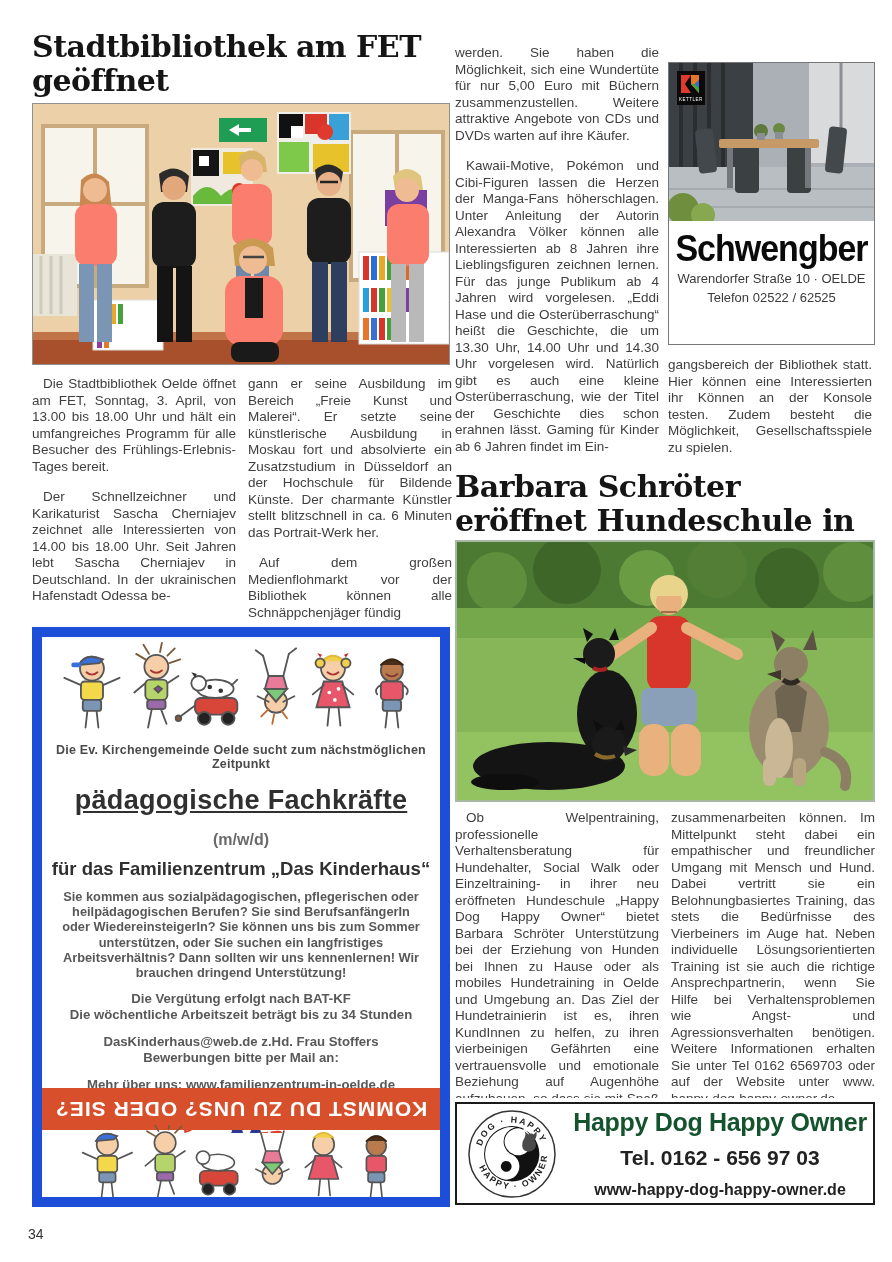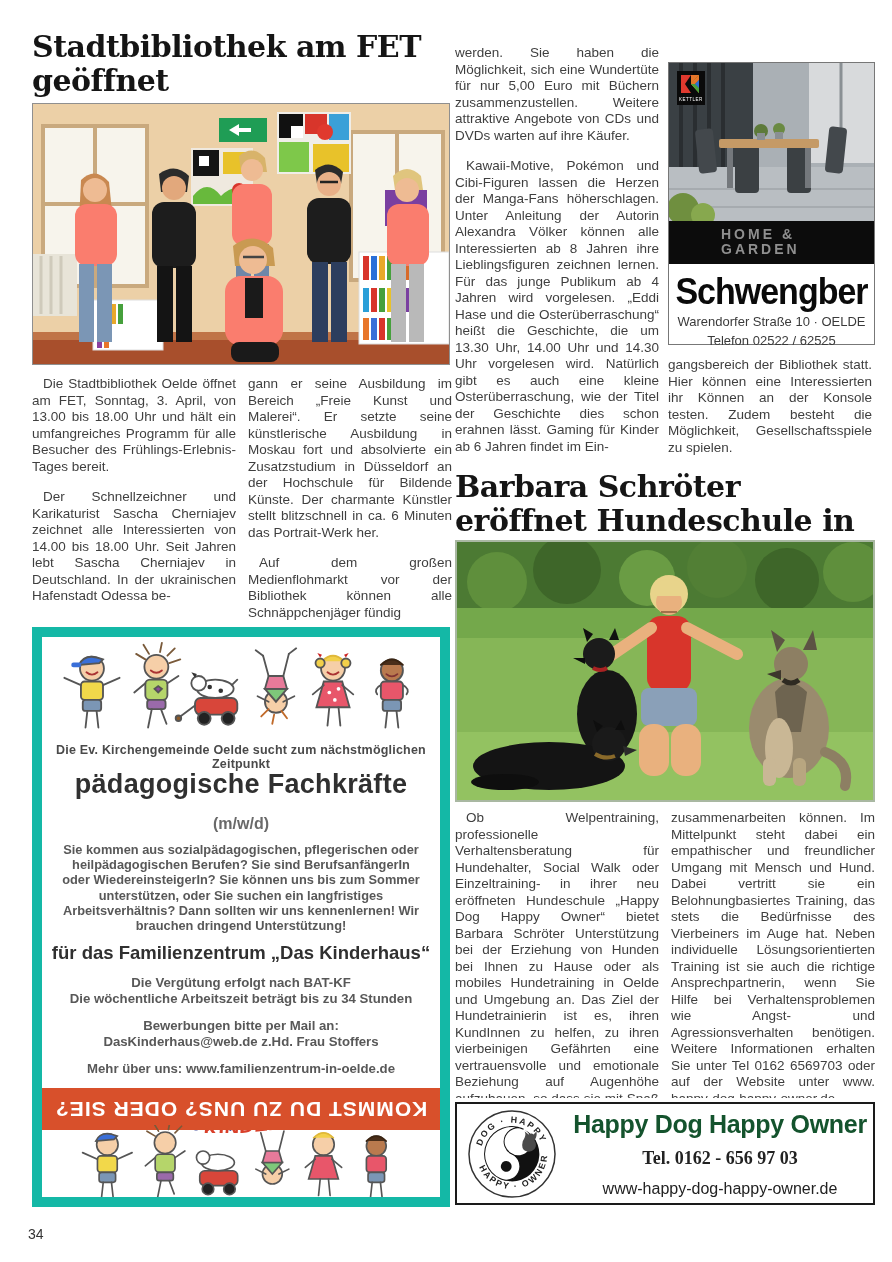--- a/index.html
+++ b/index.html
@@ -28,44 +28,44 @@
   
   .schw-ad { border:1px solid #777; background:#fff; }
   .schw-tagline { background:#0c0c0c; color:#8f8f8f; padding:6px 0 7px 52px;
     font-size:14px; line-height:15px; letter-spacing:3px; font-weight:bold; }
   .schw-brand { font-weight:900; font-size:34px; letter-spacing:-1px; color:#0a0a0a;
     text-align:center; margin-top:8px; font-family:"Liberation Sans",sans-serif; transform:scaleY(1.08); }
   .schw-addr { text-align:center; font-size:13px; line-height:17px; color:#3a3a3a; margin-top:2px; }
   .kettler { position:absolute; left:8px; top:8px; }
 
   
-  .kh-ad { background:#14b8a6; padding:10px; }
+  .kh-ad { background:#1d4ed8; padding:10px; }
   .kh-inner { background:#ffffff; height:100%; position:relative; overflow:hidden; }
   .kh-text { text-align:center; font-weight:bold; color:#5a5a5a; }
   .kh-intro { font-size:12.5px; color:#4a4a4a; margin-top:6px; letter-spacing:0.2px; }
-  .kh-title { font-size:27px; color:#303030; line-height:27px; margin-top:0; letter-spacing:0.3px; }
+  .kh-title { font-size:27px; color:#303030; line-height:27px; margin-top:16px; letter-spacing:0.3px;text-decoration:underline; }
   .kh-mwd { font-size:16px; color:#6a6a6a; font-weight:bold; margin-top:17px; }
   .kh-for { font-size:18.5px; color:#303030; margin-top:9px; }
   .kh-body { font-size:12.8px; line-height:15.2px; margin-top:9px; padding:0 18px; color:#585858; }
   .kh-block { font-size:13.2px; line-height:16px; margin-top:11px; color:#585858; }
   .kh-band { position:absolute; left:0; right:0; bottom:67px; height:42px; background:#d8502b;
     display:flex; align-items:center; justify-content:center; }
   .kh-band span { color:#fff; font-weight:bold; font-size:21px; letter-spacing:1px;
     transform:rotate(180deg); font-family:"Liberation Sans",sans-serif; }
   .kh-kids-top { margin-top:4px; }
   .kh-kids-bottom { position:absolute; left:0; right:0; bottom:0; height:64px; background:#fff;
     display:flex; align-items:center; justify-content:center; }
   .kh-logo-row { display:flex; justify-content:center; margin-top:8px; }
 
   
   .hd-ad { border:2px solid #1a1a1a; background:#fff; display:flex; align-items:center; }
   .hd-right { flex:1; text-align:center; }
   .hd-title { font-weight:bold; font-size:25px; color:#14532d; letter-spacing:-0.3px; }
-  .hd-tel { font-weight:bold; font-size:18px; color:#222; margin-top:9px;font-family:Liberation Serif, serif; }
-  .hd-web { font-weight:normal; font-size:16px; color:#222; margin-top:11px; }
+  .hd-tel { font-weight:bold; font-size:21px; color:#222; margin-top:9px; }
+  .hd-web { font-weight:bold; font-size:16px; color:#222; margin-top:11px; }
 
   .pagenum { position:absolute; left:28px; top:1226px; font-size:14px; color:#333; }
 </style>
 </head>
 <body>
 
 <div class="page">
 
   <h1 class="headline abs" style="left:32px; top:30px; width:420px;">Stadtbibliothek am FET geöffnet</h1>
 
@@ -245,24 +245,20 @@
         <path d="M4 4 h10 l-6 9 6 9 h-10 z" fill="#e0392e"></path>
         <path d="M14 4 h8 l-8 9 z" fill="#e8762a"></path>
         <path d="M14 4 l8 0 -8 9 8 9 -8 0 -6 -9 z" fill="none"></path>
         <path d="M22 4 l-8 9 8 9 v-5 l-4 -4 4 -4 z" fill="#e8c22a"></path>
         <path d="M14 13 l8 -9 v5 l-4 4 z" fill="#e8762a"></path>
         <path d="M14 13 l8 9 v-5 l-4 -4 z" fill="#46a03c"></path>
         <path d="M18 13 l4 4 v-8 z" fill="#2a6fd8"></path>
         <text x="14" y="30" text-anchor="middle" font-size="4.5" fill="#fff" font-family="Liberation Sans, sans-serif" letter-spacing="0.5">KETTLER</text>
       </svg>
     </div>
-    <div class="schw-tagline">
-      <div>HOME &amp;</div>
-      <div>GARDEN</div>
-    </div>
     <div class="schw-brand">Schwengber</div>
     <div class="schw-addr">Warendorfer Straße 10 · OELDE</div>
     <div class="schw-addr">Telefon 02522 / 62525</div>
   </div>
 
   <div class="abs bodycol" style="left:668px; top:357px; width:204px; height:118px; overflow:hidden;">
     <p>gangsbereich der Bibliothek statt. Hier können eine Interessierten ihr Können an der Konsole testen. Zudem besteht die Möglichkeit, Gesellschaftsspiele zu spielen.</p>
   </div>
 
   <h1 class="headline abs" style="left:455px; top:470px; width:420px;">Barbara Schröter eröffnet Hundeschule in Oelde</h1>
@@ -424,29 +420,29 @@
               <line x1="359" y1="76" x2="357" y2="94"></line>
                 <line x1="369" y1="76" x2="371" y2="94"></line>
             </g>
           </g>
         </svg>
       </div>
 
       <div class="kh-text kh-intro">Die Ev. Kirchengemeinde Oelde sucht zum nächstmöglichen Zeitpunkt</div>
       <div class="kh-text kh-title">pädagogische Fachkräfte</div>
       <div class="kh-text kh-mwd">(m/w/d)</div>
+      <div class="kh-text kh-for">für das Familienzentrum „Das Kinderhaus“</div>
       <div class="kh-text kh-body">Sie kommen aus sozialpädagogischen, pflegerischen oder heilpädagogischen Berufen? Sie sind BerufsanfängerIn oder WiedereinsteigerIn? Sie können uns bis zum Sommer unterstützen, oder Sie suchen ein langfristiges Arbeitsverhältnis? Dann sollten wir uns kennenlernen! Wir brauchen dringend Unterstützung!</div>
-      <div class="kh-text kh-for">für das Familienzentrum „Das Kinderhaus“</div>
       <div class="kh-text kh-block">
         <div>Die Vergütung erfolgt nach BAT-KF</div>
         <div>Die wöchentliche Arbeitszeit beträgt bis zu 34 Stunden</div>
       </div>
       <div class="kh-text kh-block">
+        <div>DasKinderhaus@web.de z.Hd. Frau Stoffers</div>
         <div>Bewerbungen bitte per Mail an:</div>
-        <div>DasKinderhaus@web.de z.Hd. Frau Stoffers</div>
       </div>
       <div class="kh-text kh-block">Mehr über uns: www.familienzentrum-in-oelde.de</div>
 
       <div class="kh-logo-row">
         <svg width="170" height="86" viewBox="0 0 170 86">
 
           <g fill="#2b3990">
             <circle cx="78" cy="8" r="5"></circle>
             <path d="M72 14 l-8 10 4 3 6 -7 2 10 -6 14 5 2 6 -12 4 12 5 -2 -4 -16 2 -8 6 6 4 -3 -8 -10 z"></path>
             <circle cx="95" cy="10" r="4.5"></circle>

